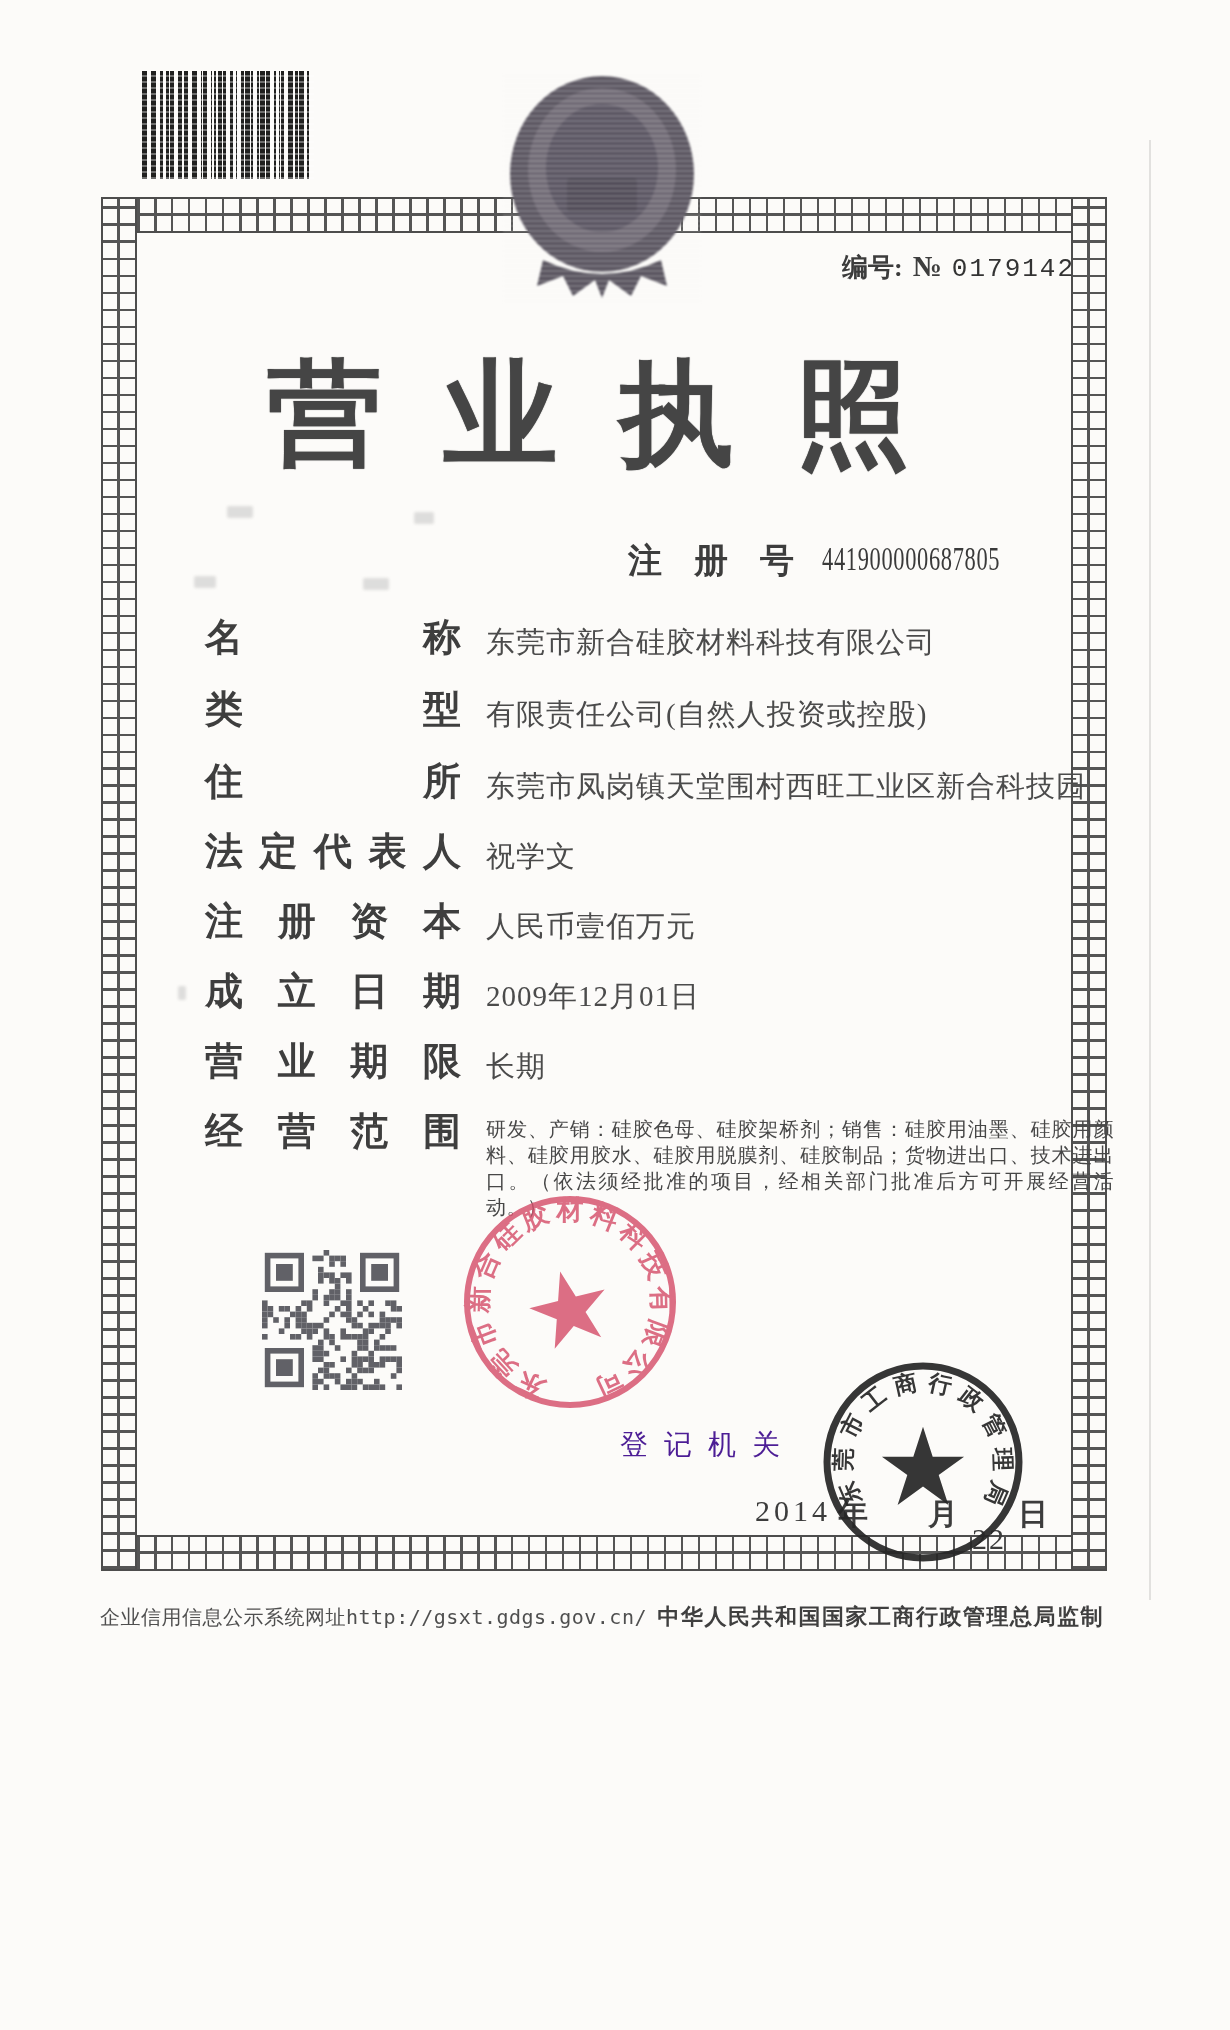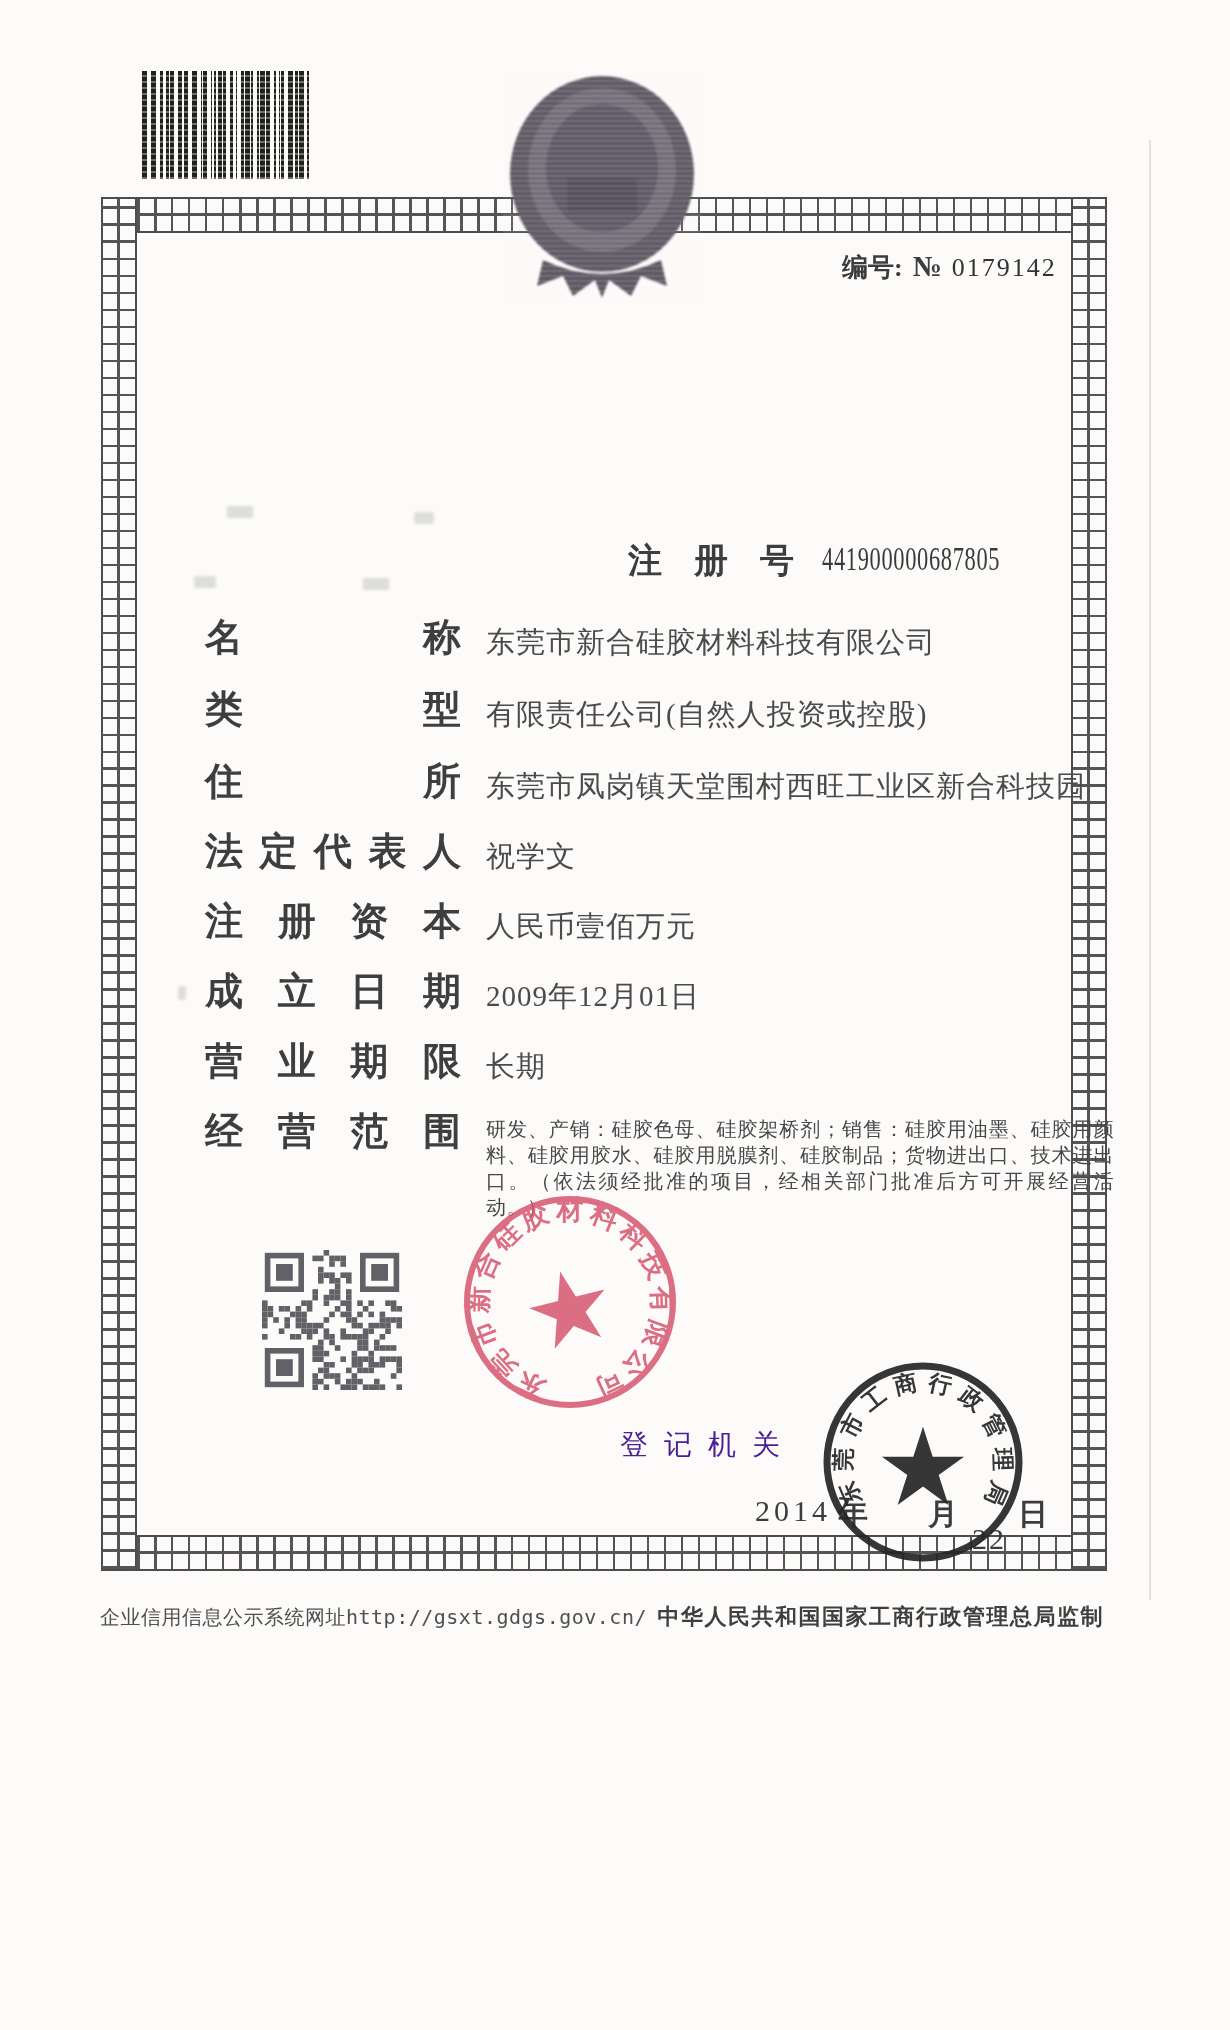--- a/index.html
+++ b/index.html
@@ -27,21 +27,21 @@
       repeating-linear-gradient(90deg,#555 0 2.5px,transparent 2.5px 17px);}
   .band.v{top:0;bottom:0;width:32px;background-image:
       linear-gradient(90deg,transparent 14px,#555 14px,#555 17px,transparent 17px),
       repeating-linear-gradient(0deg,#555 0 2.5px,transparent 2.5px 17px);}
   .band.top{top:0}.band.bottom{bottom:0}.band.left{left:0}.band.right{right:0}
 
   
   .serial{position:absolute;left:842px;top:250px;display:flex;align-items:baseline;gap:10px;z-index:2;}
   .serial .lab{font-size:26px;font-weight:600;color:#3c3c3c;}
   .serial .no{font-size:29px;font-weight:800;font-family:"Liberation Serif",serif;}
-  .serial .num{font-size:26px;font-family:Liberation Serif, serif;letter-spacing:2px;color:#333;text-align:right;}
+  .serial .num{font-size:26px;font-family:Liberation Mono, monospace;letter-spacing:2px;color:#333;text-align:right;}
 
   
   .title{position:absolute;left:101px;top:338px;width:1006px;text-align:center;
          font-size:114px;font-weight:800;color:#454545;letter-spacing:62px;padding-left:31px;box-sizing:border-box;
          text-shadow:0 0 1px #5a5a5a;z-index:2;}
 
   
   .regline{position:absolute;top:538px;left:0;width:100%;z-index:2;}
   .regline .lab{position:absolute;left:628px;width:166px;font-size:34px;font-weight:700;color:#3d3d3d;
                 text-align:justify;text-align-last:justify;}
@@ -140,20 +140,21 @@
     <div class="band v left"></div>
     <div class="band v right"></div>
   </div>
 
   <div class="serial">
     <span class="lab">编号:</span>
     <span class="no">№</span>
     <span class="num">0179142</span>
   </div>
 
+  <div class="title">营业执照</div>
 
   <div class="regline">
     <span class="lab">注册号</span>
     <span class="num">441900000687805</span>
   </div>
 
   <div class="row" style="top:618px">
     <span class="lab">名称</span>
     <span class="val">东莞市新合硅胶材料科技有限公司</span>
   </div>

